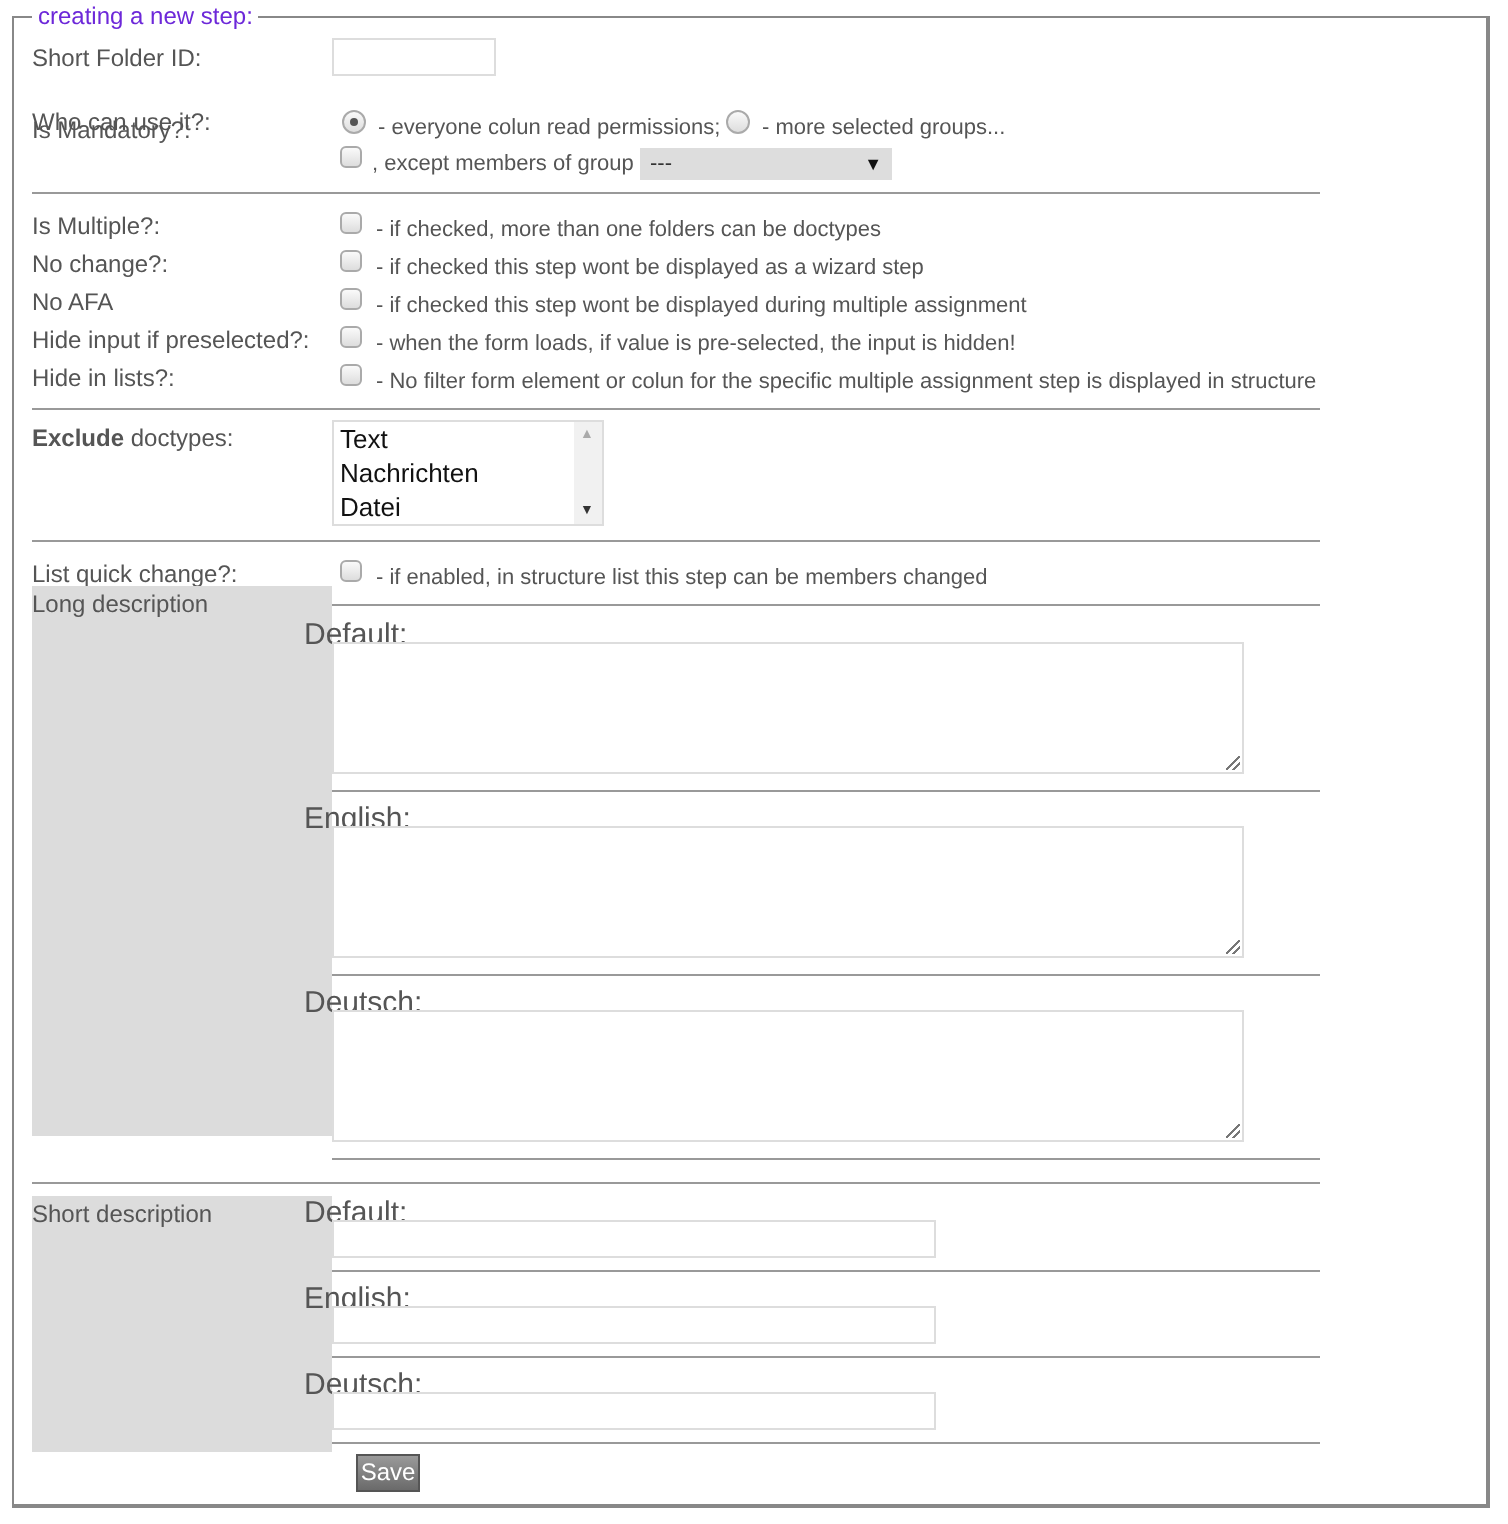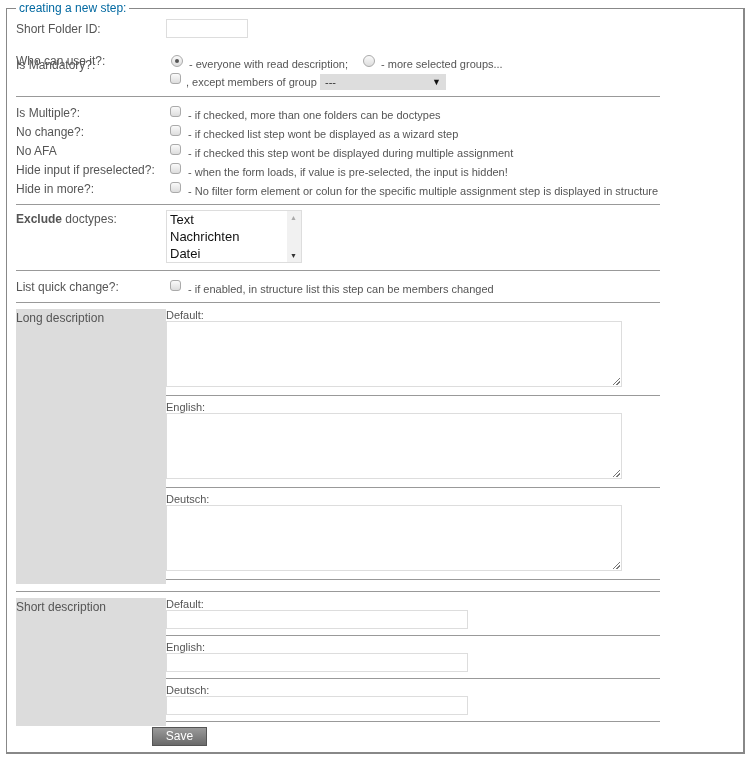--- a/index.html
+++ b/index.html
@@ -1,21 +1,21 @@
 <!DOCTYPE html>
 <html><head>
   <meta charset="utf-8">
   <style>
     html, body { margin: 0; padding: 0; background: #fff; }
     body { width: 754px; height: 762px; position: relative; overflow: hidden;
            font-family: "Liberation Sans", sans-serif; font-size: 12px; color: #555; }
     .fieldset { position: absolute; left: 6px; top: 8px; width: 739px; height: 746px;
                 border: 1px solid #888; border-right: 2px solid #888; border-bottom: 2px solid #888; box-sizing: border-box; }
     .legend { position: absolute; left: 16px; top: 2px; background: #fff; padding: 0 3px;
-              color: #0369a1; font-size: 12px; line-height: 13px; }
+              color: #6d28d9; font-size: 12px; line-height: 13px; }
     .abs { position: absolute; }
     .lbl { position: absolute; left: 16px; font-size: 12px; color: #555; line-height: 14px; white-space: nowrap; }
     .lbl b { color: #555; }
     .hint { position: absolute; font-size: 11px; color: #555; line-height: 13px; white-space: nowrap; }
     .hr { position: absolute; left: 16px; width: 644px; height: 1px; background: #999; }
     .hr2 { position: absolute; left: 166px; width: 494px; height: 1px; background: #999; }
     .cb { position: absolute; left: 170px; width: 11px; height: 11px; border: 1px solid #aaa;
           border-radius: 3px; background: linear-gradient(#fafafa, #ddd); box-sizing: border-box; }
     .radio { position: absolute; width: 12px; height: 12px; border: 1px solid #aaa; border-radius: 50%;
              background: linear-gradient(#fafafa, #ddd); box-sizing: border-box; }
@@ -26,69 +26,69 @@
               font-size: 11px; color: #333; line-height: 16px; padding-left: 5px; box-sizing: border-box; }
     .select .arrow { position: absolute; right: 5px; top: 0; font-size: 9px; color: #111; }
     .listbox { position: absolute; left: 166px; top: 210px; width: 136px; height: 53px; border: 1px solid #ddd;
                box-sizing: border-box; background: #fff; }
     .listbox .opt { font-size: 13px; color: #111; line-height: 17px; padding-left: 3px; }
     .listbox .sb { position: absolute; right: 0; top: 0; width: 14px; height: 51px; background: #f1f1f1; }
     .listbox .sb .up { position: absolute; left: 3px; top: 3px; font-size: 7px; color: #aaa; }
     .listbox .sb .dn { position: absolute; left: 3px; bottom: 3px; font-size: 7px; color: #333; }
     .graybox { position: absolute; left: 16px; width: 150px; background: #dcdcdc; }
     .graybox span { position: absolute; left: 0; top: 2px; font-size: 12px; color: #555; }
-    .sublbl { position: absolute; left: 166px; font-size: 11px; color: #555; }
+    .sublbl { position: absolute; left: 152px; font-size: 15px; color: #555; }
     .ta { position: absolute; left: 166px; width: 456px; height: 66px; border: 1px solid #ddd; box-sizing: border-box; background:#fff; }
     .ta .grip { position: absolute; right: 1px; bottom: 1px; width: 7px; height: 7px;
                 background: linear-gradient(135deg, transparent 45%, #777 45%, #777 55%, transparent 55%, transparent 70%, #777 70%, #777 80%, transparent 80%); }
-    .save { position: absolute; left: 152px; top: 727px; width: 55px; height: 19px;
+    .save { position: absolute; left: 178px; top: 727px; width: 32px; height: 19px;
             background: linear-gradient(#9a9a9a, #6a6a6a); color: #fff; border: 1px solid #555; box-sizing: border-box;
             font-size: 12px; text-align: center; line-height: 17px; }
   </style>
 </head>
 <body>
 
 <div class="fieldset"></div>
 <div class="legend abs">creating a new step:</div>
 
 <div class="lbl" style="top:22px">Short Folder ID:</div>
 <input class="input" style="left: 166px; top: 19px; width: 82px; height: 19px;" value="">
 
 <div class="lbl" style="top:54px">Who can use it?:</div>
 <div class="radio on" style="left:171px;top:55px"></div>
-<div class="hint" style="left:189px;top:58px">- everyone with read description;</div>
+<div class="hint" style="left:189px;top:58px">- everyone colun read permissions;</div>
 <div class="radio" style="left:363px;top:55px"></div>
 <div class="hint" style="left:381px;top:58px">- more selected groups...</div>
 
 <div class="lbl" style="top:58px">Is Mandatory?:</div>
 <div class="cb" style="top:73px"></div>
 <div class="hint" style="left:186px;top:76px">, except members of group</div>
 <div class="select">
   <span>---</span>
   <span class="arrow">▼</span>
 </div>
 <div class="hr" style="top:96px"></div>
 
 <div class="lbl" style="top:106px">Is Multiple?:</div>
 <div class="cb" style="top:106px"></div>
 <div class="hint" style="left:188px;top:109px">- if checked, more than one folders can be doctypes</div>
 
 <div class="lbl" style="top:125px">No change?:</div>
 <div class="cb" style="top:125px"></div>
-<div class="hint" style="left:188px;top:128px">- if checked list step wont be displayed as a wizard step</div>
+<div class="hint" style="left:188px;top:128px">- if checked this step wont be displayed as a wizard step</div>
 
 <div class="lbl" style="top:144px">No AFA</div>
 <div class="cb" style="top:144px"></div>
 <div class="hint" style="left:188px;top:147px">- if checked this step wont be displayed during multiple assignment</div>
 
 <div class="lbl" style="top:163px">Hide input if preselected?:</div>
 <div class="cb" style="top:163px"></div>
 <div class="hint" style="left:188px;top:166px">- when the form loads, if value is pre-selected, the input is hidden!</div>
 
-<div class="lbl" style="top:182px">Hide in more?:</div>
+<div class="lbl" style="top:182px">Hide in lists?:</div>
 <div class="cb" style="top:182px"></div>
 <div class="hint" style="left:188px;top:185px">- No filter form element or colun for the specific multiple assignment step is displayed in structure</div>
 <div class="hr" style="top:204px"></div>
 
 <div class="lbl" style="top:212px"><b>Exclude</b><span> doctypes:</span></div>
 <div class="listbox">
   <div class="opt">Text</div>
   <div class="opt">Nachrichten</div>
   <div class="opt">Datei</div>
   <div class="sb">
@@ -96,21 +96,21 @@
     <span class="dn">▼</span>
   </div>
 </div>
 <div class="hr" style="top:270px"></div>
 
 <div class="lbl" style="top:280px">List quick change?:</div>
 <div class="cb" style="top:280px"></div>
 <div class="hint" style="left:188px;top:283px">- if enabled, in structure list this step can be members changed</div>
 <div class="hr" style="top:302px"></div>
 
-<div class="graybox" style="top:309px;height:275px">
+<div class="graybox" style="top:293px;height:275px">
   <span>Long description</span>
 </div>
 <div class="sublbl" style="top:309px">Default:</div>
 <div class="ta" style="top:321px">
     <div class="grip"></div>
   </div>
 <div class="hr2" style="top:395px"></div>
 <div class="sublbl" style="top:401px">English:</div>
 <div class="ta" style="top:413px">
     <div class="grip"></div>

